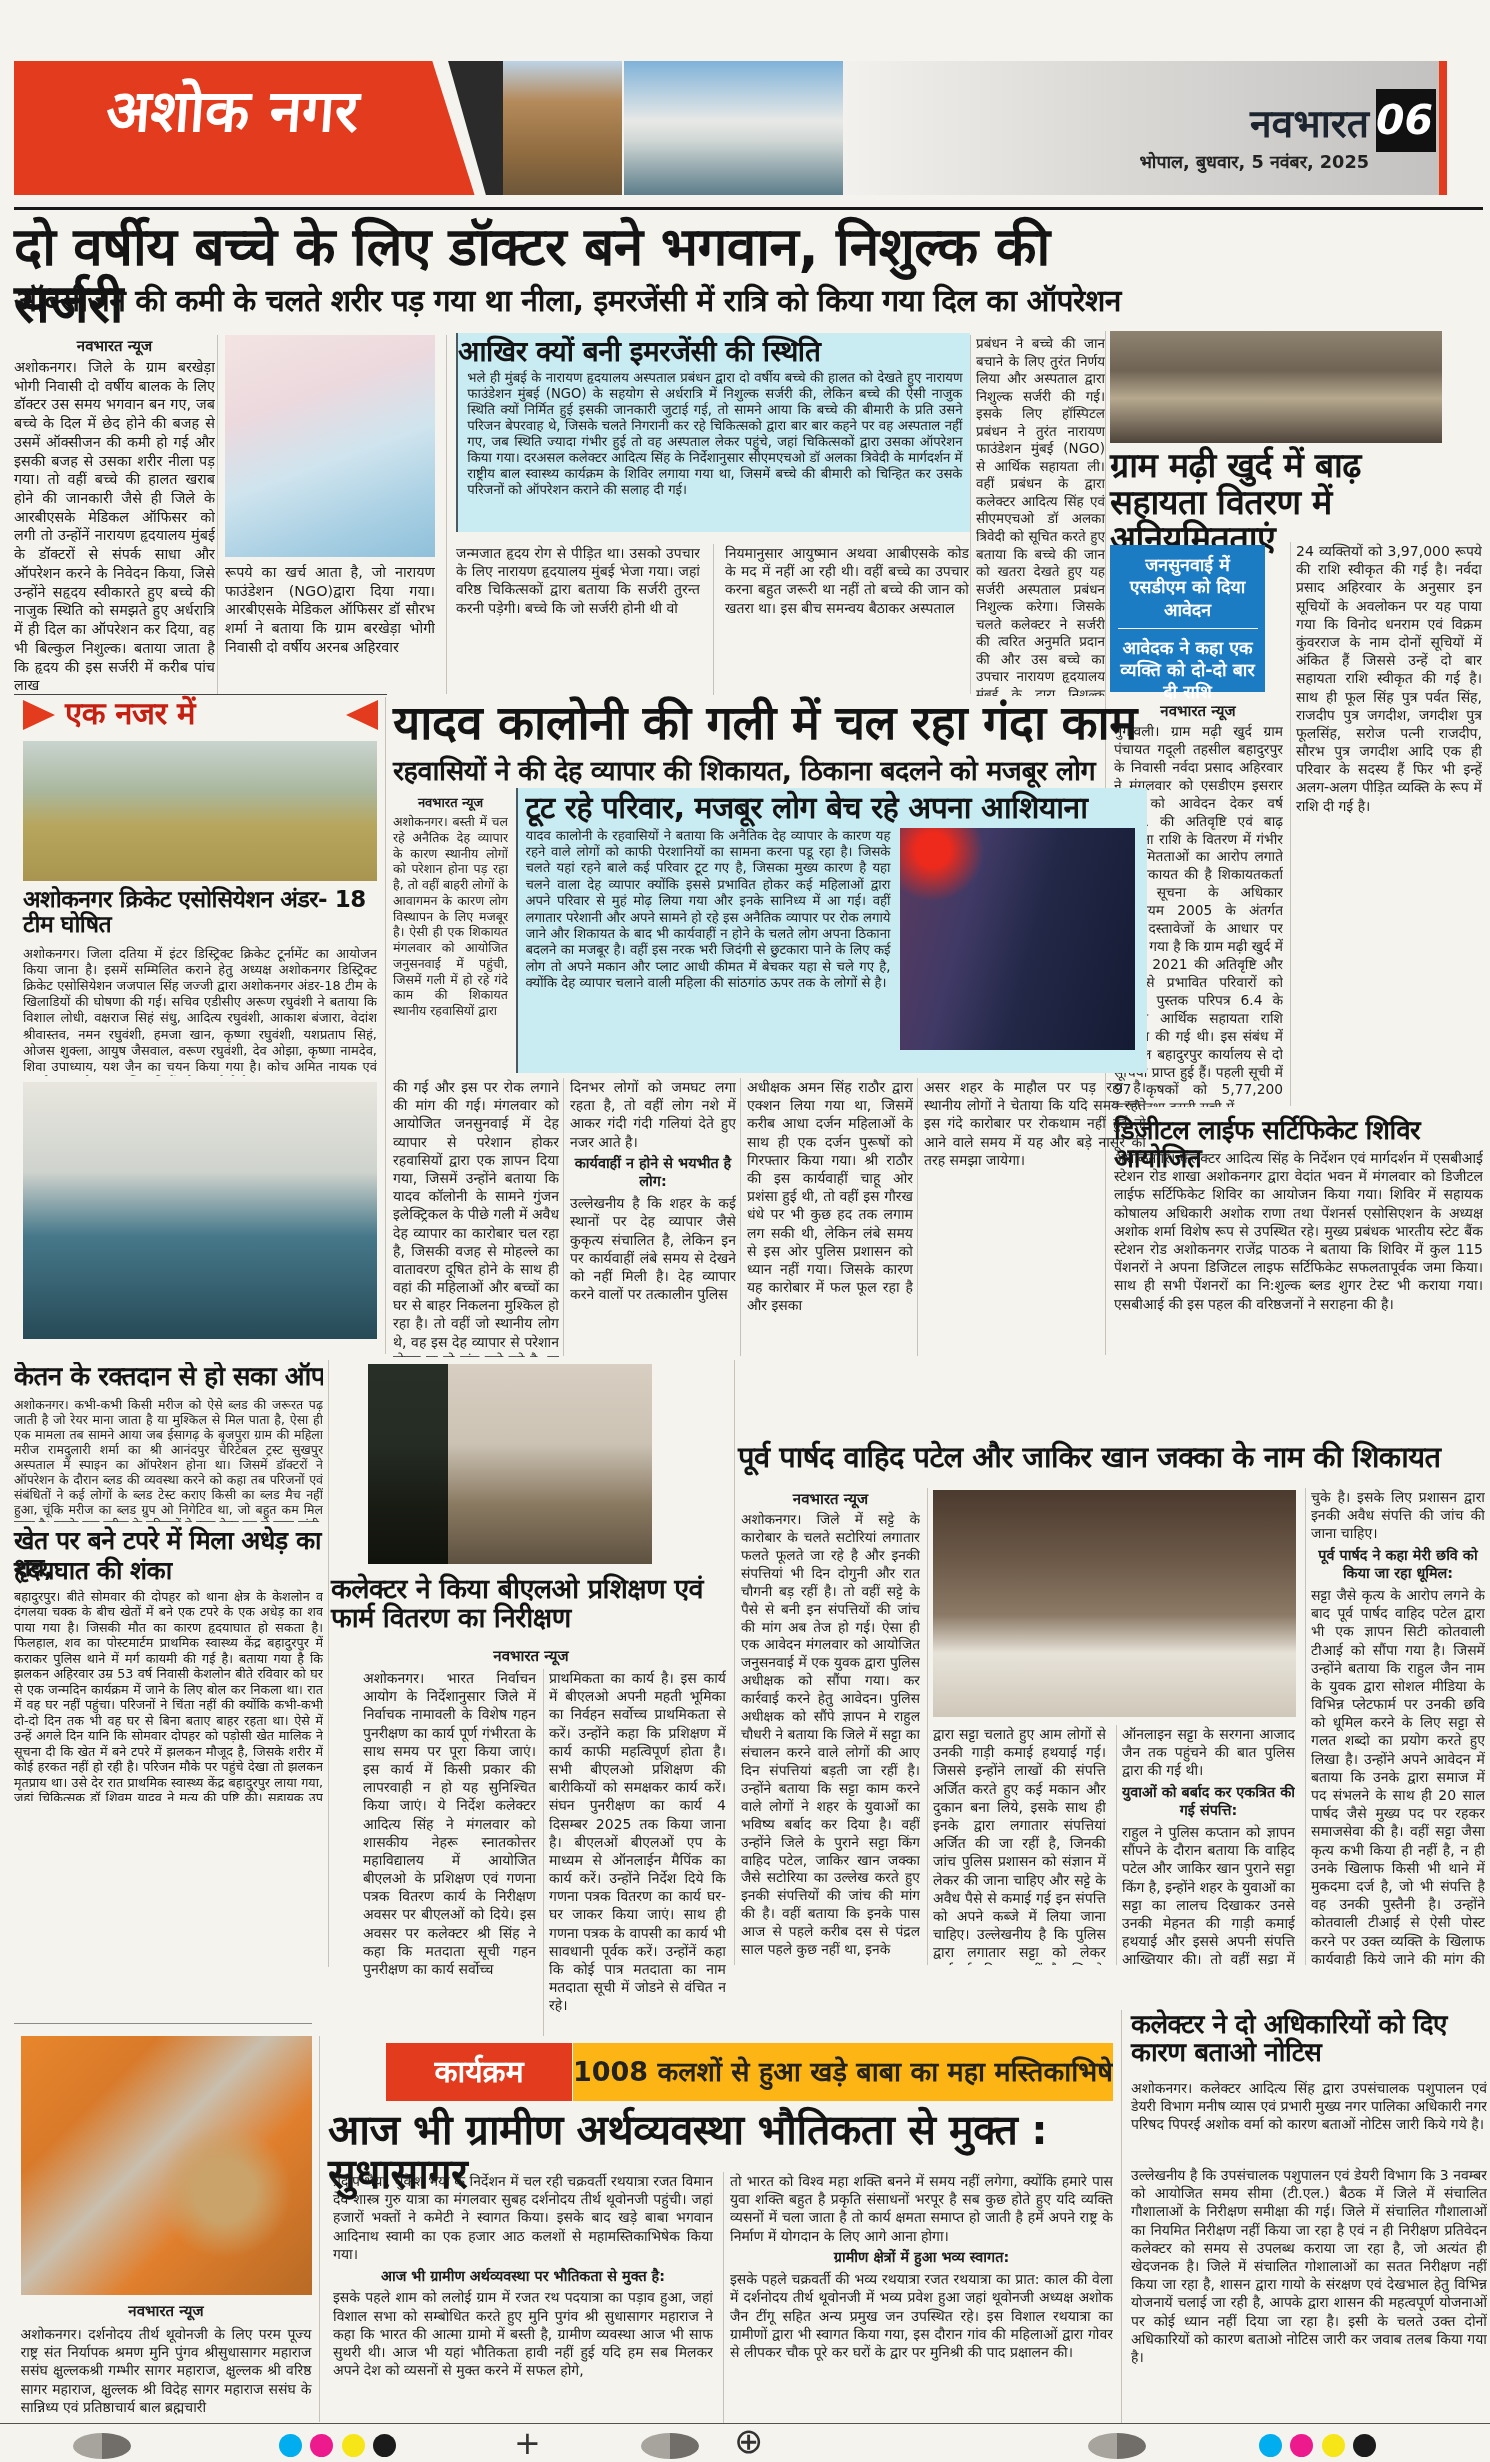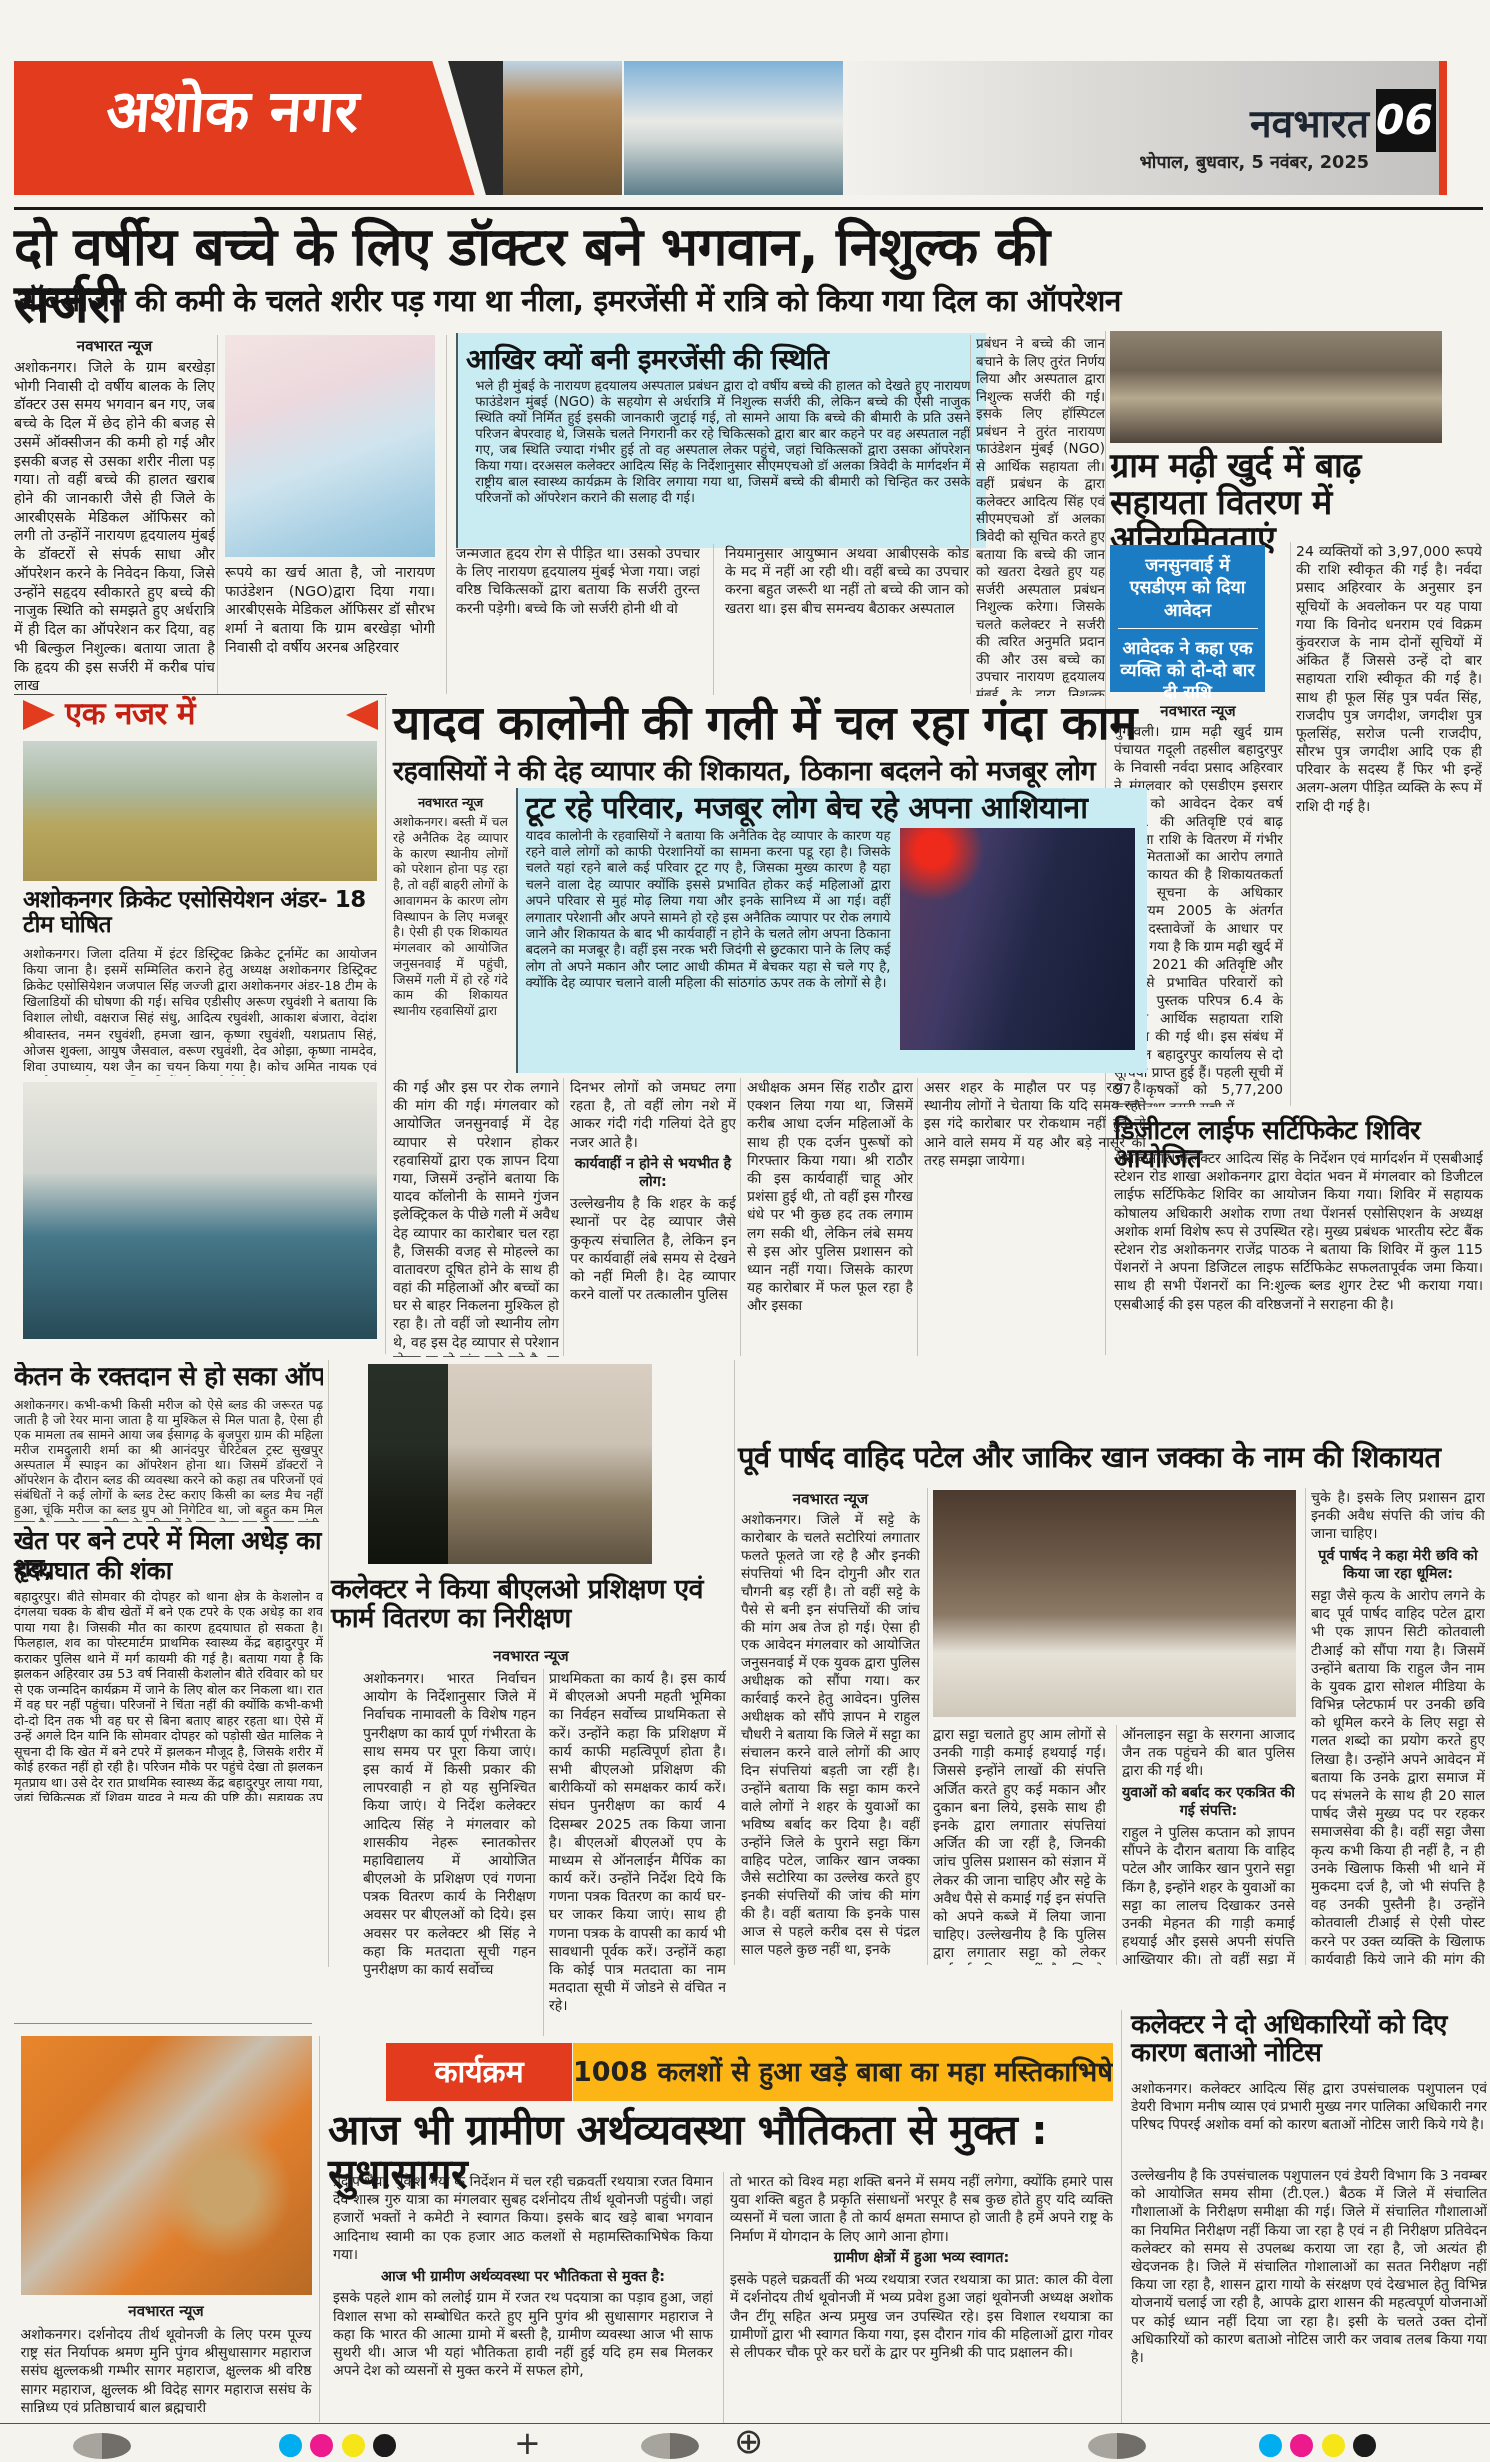--- a/index.html
+++ b/index.html
@@ -60,21 +60,21 @@
 
   <div class="abs hl" style="left:14px;top:218px;width:1147px;font-size:53px;">दो वर्षीय बच्चे के लिए डॉक्टर बने भगवान, निशुल्क की सर्जरी</div>
   <div class="abs hl" style="left:14px;top:285px;width:1147px;font-size:30px;font-weight:bold;">ऑक्सीजन की कमी के चलते शरीर पड़ गया था नीला, इमरजेंसी में रात्रि को किया गया दिल का ऑपरेशन</div>
 
   <div class="abs byline" style="left:14px;top:335px;width:201px;">नवभारत न्यूज</div>
   <div class="abs body-text" style="left:14px;top:358px;width:201px;height:337px;font-size:14.4px;">अशोकनगर। जिले के ग्राम बरखेड़ा भोगी निवासी दो वर्षीय बालक के लिए डॉक्टर उस समय भगवान बन गए, जब बच्चे के दिल में छेद होने की बजह से उसमें ऑक्सीजन की कमी हो गई और इसकी बजह से उसका शरीर नीला पड़ गया। तो वहीं बच्चे की हालत खराब होने की जानकारी जैसे ही जिले के आरबीएसके मेडिकल ऑफिसर को लगी तो उन्होंनें नारायण हृदयालय मुंबई के डॉक्टरों से संपर्क साधा और ऑपरेशन करने के निवेदन किया, जिसे उन्होंने सहृदय स्वीकारते हुए बच्चे की नाजुक स्थिति को समझते हुए अर्धरात्रि में ही दिल का ऑपरेशन कर दिया, वह भी बिल्कुल निशुल्क। बताया जाता है कि हृदय की इस सर्जरी में करीब पांच लाख</div>
 
   <div class="abs photo" style="left:225px;top:335px;width:210px;height:222px;background:linear-gradient(160deg,#f3e4e2 0%,#ecd9de 30%,#cfe4ee 55%,#a8cfe3 80%,#8fc0da 100%);"></div>
   <div class="abs body-text" style="left:225px;top:563px;width:210px;height:132px;font-size:14.4px;">रूपये का खर्च आता है, जो नारायण फाउंडेशन (NGO)द्वारा दिया गया। आरबीएसके मेडिकल ऑफिसर डॉ सौरभ शर्मा ने बताया कि ग्राम बरखेड़ा भोगी निवासी दो वर्षीय अरनब अहिरवार</div>
 
-  <div class="abs cyanbox" style="left:456px;top:333px;width:512px;height:199px;padding:8px;">
+  <div class="abs cyanbox" style="left:456px;top:333px;width:512px;height:199px;padding:0;">
     <div class="hl" style="font-size:28px;padding-top:3.7px;">आखिर क्यों बनी इमरजेंसी की स्थिति</div>
     <div class="body-text" style="padding:2.8px 7.5px 0 9.3px;font-size:13.2px;line-height:1.22;height:156px;">भले ही मुंबई के नारायण हृदयालय अस्पताल प्रबंधन द्वारा दो वर्षीय बच्चे की हालत को देखते हुए नारायण फाउंडेशन मुंबई (NGO) के सहयोग से अर्धरात्रि में निशुल्क सर्जरी की, लेकिन बच्चे की ऐसी नाजुक स्थिति क्यों निर्मित हुई इसकी जानकारी जुटाई गई, तो सामने आया कि बच्चे की बीमारी के प्रति उसने परिजन बेपरवाह थे, जिसके चलते निगरानी कर रहे चिकित्सको द्वारा बार बार कहने पर वह अस्पताल नहीं गए, जब स्थिति ज्यादा गंभीर हुई तो वह अस्पताल लेकर पहुंचे, जहां चिकित्सकों द्वारा उसका ऑपरेशन किया गया। दरअसल कलेक्टर आदित्य सिंह के निर्देशानुसार सीएमएचओ डॉ अलका त्रिवेदी के मार्गदर्शन में राष्ट्रीय बाल स्वास्थ्य कार्यक्रम के शिविर लगाया गया था, जिसमें बच्चे की बीमारी को चिन्हित कर उसके परिजनों को ऑपरेशन कराने की सलाह दी गई।</div>
   </div>
   <div class="abs body-text" style="left:456px;top:544px;width:244px;height:151px;">जन्मजात हृदय रोग से पीड़ित था। उसको उपचार के लिए नारायण हृदयालय मुंबई भेजा गया। जहां वरिष्ठ चिकित्सकों द्वारा बताया कि सर्जरी तुरन्त करनी पड़ेगी। बच्चे कि जो सर्जरी होनी थी वो</div>
   <div class="abs body-text" style="left:725px;top:544px;width:244px;height:151px;">नियमानुसार आयुष्मान अथवा आबीएसके कोड के मद में नहीं आ रही थी। वहीं बच्चे का उपचार करना बहुत जरूरी था नहीं तो बच्चे की जान को खतरा था। इस बीच समन्वय बैठाकर अस्पताल</div>
   <div class="abs body-text" style="left:976px;top:335px;width:129px;height:361px;font-size:13.5px;">प्रबंधन ने बच्चे की जान बचाने के लिए तुरंत निर्णय लिया और अस्पताल द्वारा निशुल्क सर्जरी की गई। इसके लिए हॉस्पिटल प्रबंधन ने तुरंत नारायण फाउंडेशन मुंबई (NGO) से आर्थिक सहायता ली। वहीं प्रबंधन के द्वारा कलेक्टर आदित्य सिंह एवं सीएमएचओ डॉ अलका त्रिवेदी को सूचित करते हुए बताया कि बच्चे की जान को खतरा देखते हुए यह सर्जरी अस्पताल प्रबंधन निशुल्क करेगा। जिसके चलते कलेक्टर ने सर्जरी की त्वरित अनुमति प्रदान की और उस बच्चे का उपचार नारायण हृदयालय मुंबई के द्वारा निशुल्क किया गया। फिलहाल बच्चा अभी स्वस्थ्य है। इस सर्जरी के लिए कलेक्टर और सीएमएचओ ने के नारायण हृदयालय अस्पताल प्रबंधन को आभार व्यक्त किया।</div>
 
   <div class="abs vrule" style="left:217px;top:335px;height:359px;"></div>
   <div class="abs vrule" style="left:446px;top:335px;height:359px;"></div>
   <div class="abs vrule" style="left:713px;top:544px;height:151px;"></div>

